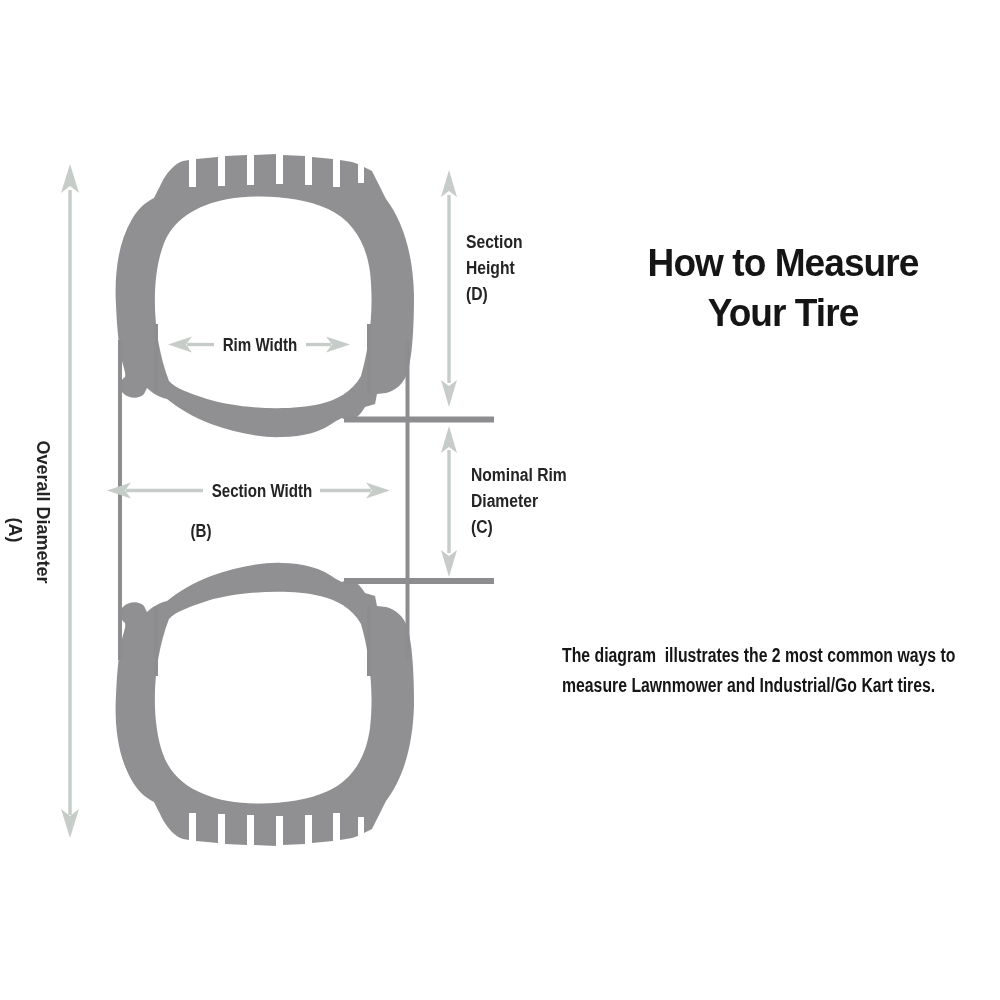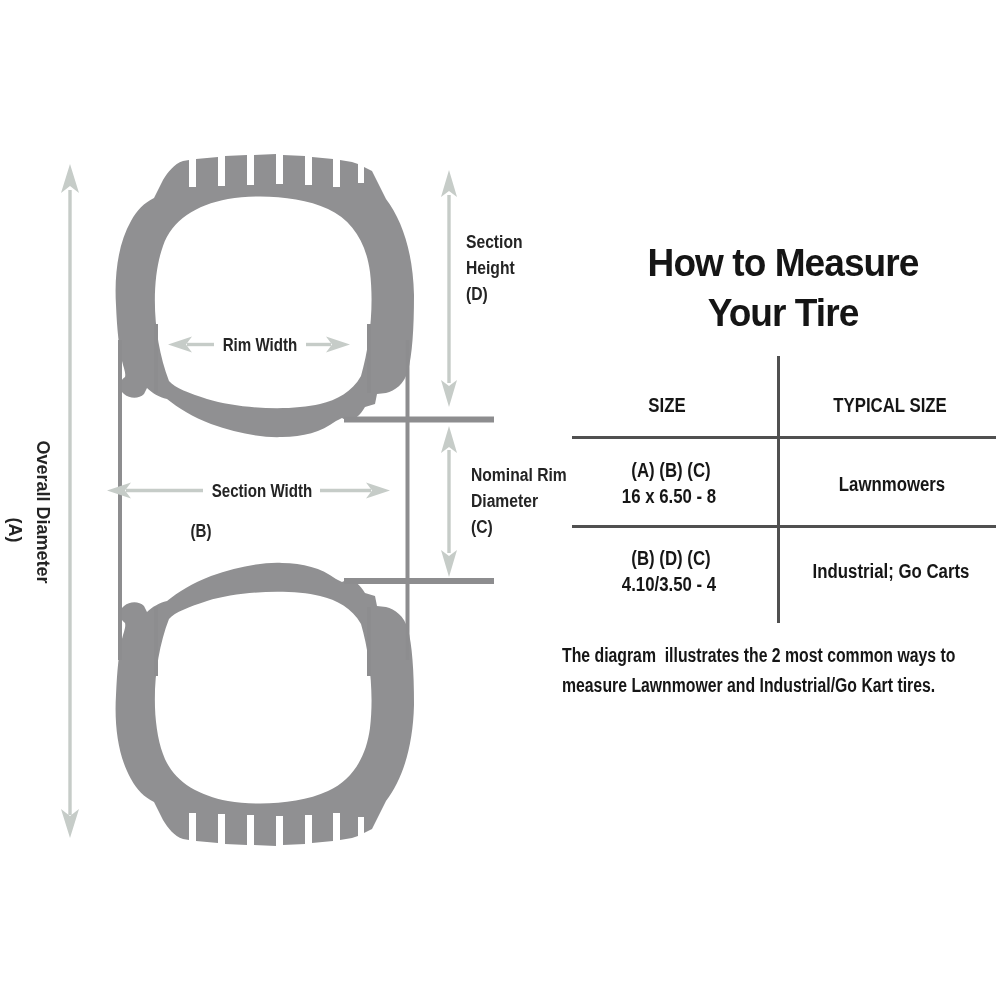--- a/index.html
+++ b/index.html
@@ -159,35 +159,19 @@
     <div>Nominal Rim</div>
     <div>Diameter</div>
     <div>(C)</div>
   </div>
 
   <div class="title">
     <div>How to Measure</div>
     <div>Your Tire</div>
   </div>
 
-  <div class="tbl">
-    <div class="tbl-vline"></div>
-    <div class="tbl-hline" style="top:80px;"></div>
-    <div class="tbl-hline" style="top:169px;"></div>
-
-    <div class="cell" style="left:95px; top:49px;">SIZE</div>
-    <div class="cell" style="left:318px; top:49px;">TYPICAL SIZE</div>
-
-    <div class="cell" style="left:99px; top:114px;">(A) (B) (C)</div>
-    <div class="cell" style="left:97px; top:140px;">16 x 6.50 - 8</div>
-    <div class="cell" style="left:320px; top:128px;">Lawnmowers</div>
-
-    <div class="cell" style="left:99px; top:202px;">(B) (D) (C)</div>
-    <div class="cell" style="left:97px; top:228px;">4.10/3.50 - 4</div>
-    <div class="cell" style="left:319px; top:215px;">Industrial; Go Carts</div>
-  </div>
 
   <div class="caption">
     <div>The diagram  illustrates the 2 most common ways to</div>
     <div>measure Lawnmower and Industrial/Go Kart tires.</div>
   </div>
 
 </div>
 
 </body></html>

